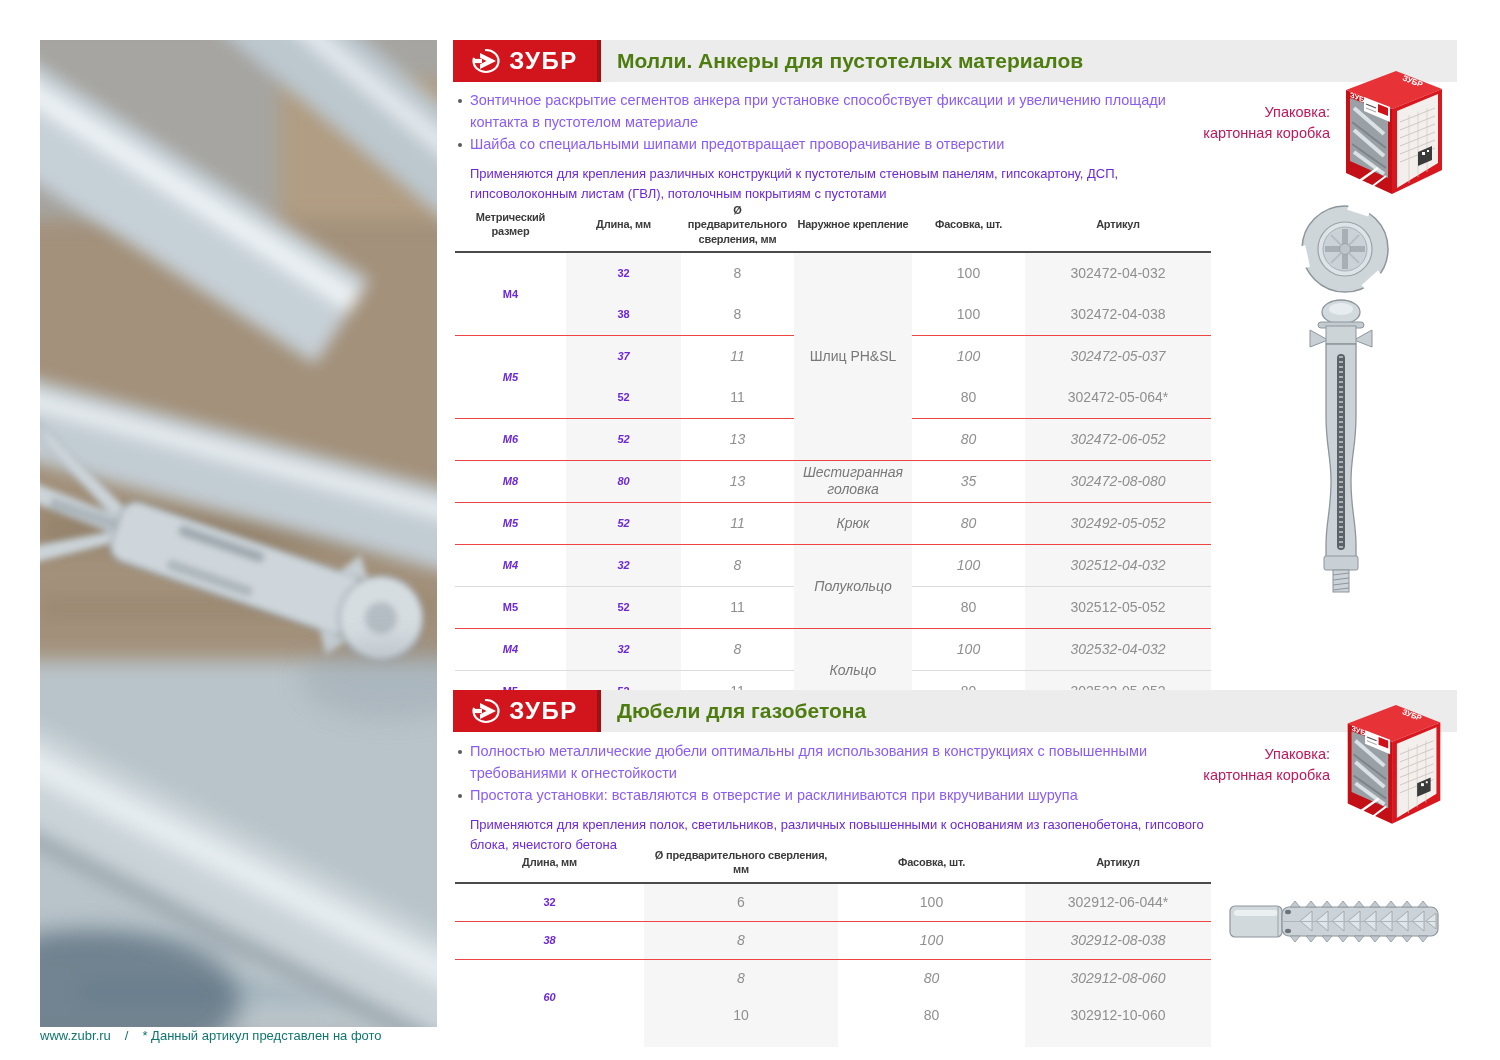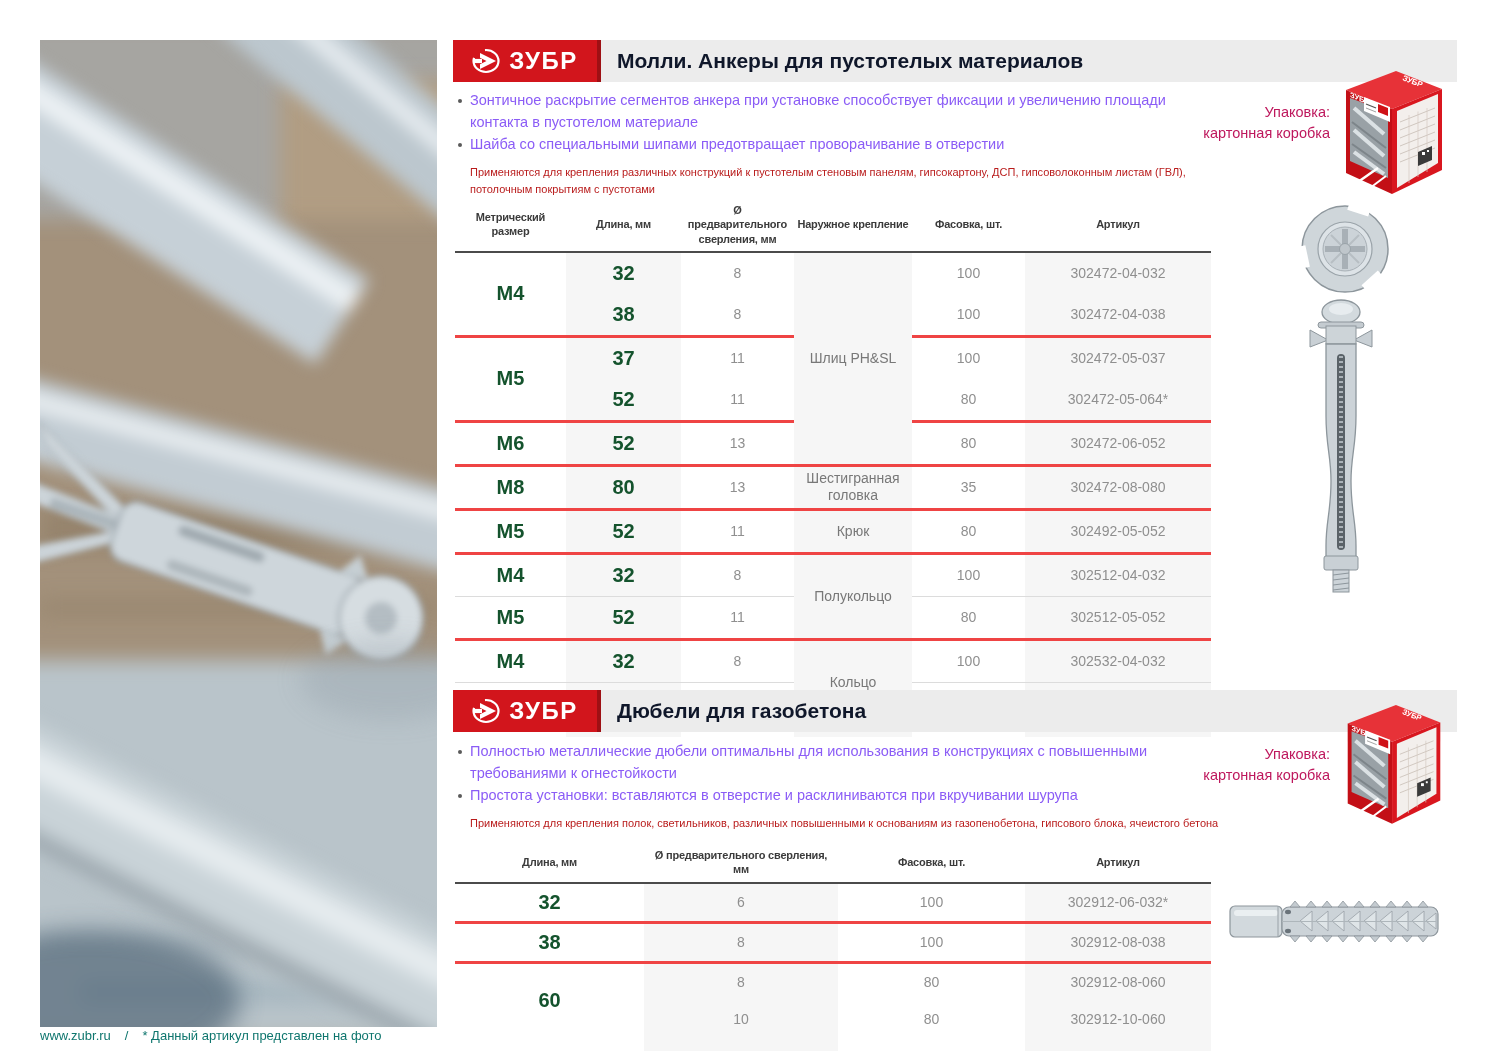--- a/index.html
+++ b/index.html
@@ -10,42 +10,42 @@
   
   .photo{left:40px;top:40px;width:397px;height:987px;overflow:hidden;background:#a3917b;}
 
   
   .band{position:absolute;height:42px;background:#ececec;display:flex;z-index:1;}
   .band1{left:453px;top:40px;width:1004px;}
   .band2{left:453px;top:690px;width:1004px;}
   .logo-box{width:144px;background:#d2151c;border-right:4px solid #9e1014;display:flex;
             align-items:center;justify-content:center;gap:7px;flex:0 0 auto;}
   .logo-text{color:#fff;font-weight:800;font-size:24px;letter-spacing:1.5px;line-height:1;}
-  .band-title{display:flex;align-items:center;padding-left:16px;font-size:21px;font-weight:800;color:#0f172a;}
+  .band-title{display:flex;align-items:center;padding-left:16px;font-size:21px;font-weight:800;color:#4d7c0f;}
 
   
   .bullets{position:absolute;left:455px;width:766px;}
   .b1{top:90px;} .b2{top:741px;}
   ul.bl{list-style:none;margin:0;padding:0;}
   ul.bl li{display:flex;gap:8px;font-size:14.5px;color:#8b5cf6;line-height:1.5;}
   .dot{width:4px;height:4px;border-radius:50%;background:#5a5a5a;margin-top:9px;margin-left:3px;flex:0 0 auto;}
-  .app{margin-top:9px;padding-left:15px;font-size:11px;color:#b91c1c;line-height:1.5;}
+  .app{margin-top:9px;padding-left:15px;font-size:13px;color:#6d28d9;line-height:1.5;}
 
   
   table{border-collapse:collapse;table-layout:fixed;position:absolute;left:455px;}
   .t1{top:198px;width:756px;}
   .t2{top:843px;width:756px;}
   th{font-size:11px;letter-spacing:-0.2px;font-weight:700;color:#3b3b3b;line-height:1.3;
      padding:5px 3px;text-align:center;vertical-align:middle;border-bottom:2px solid #4b4b4b;}
   td{text-align:center;vertical-align:middle;font-size:14px;color:#8f8f8f;padding:2px 3px;}
   .t1 td{height:37px;} .t2 td{height:33px;}
-  td.b{font-weight:700;color:#14532d;font-size:20px;}
+  td.b{font-weight:700;color:#6d28d9;font-size:11px;}
   td.sh{background:#f6f6f6;}
   td.mount{color:#787878;line-height:1.25;}
-  tr.ss>td{border-top:3px solid #ef4444;}
+  tr.ss>td{border-top:1px solid #ef4444;font-style:italic;}
   tr.sl>td{border-top:1px solid #dcdcdc;}
   tr.sp>td{height:13px;padding:0;}
 
   
   .pack-label{position:absolute;width:150px;text-align:right;font-size:14.5px;color:#be185d;line-height:1.45;}
   .pl1{left:1180px;top:102px;} .pl2{left:1180px;top:744px;}
   .img{position:absolute;z-index:3;}
   .box1{left:1338px;top:64px;} .box2{left:1340px;top:694px;}
   .washer{left:1297px;top:203px;} .anchor{left:1302px;top:296px;}
   .dowel{left:1228px;top:893px;}
@@ -289,21 +289,21 @@
         <th>Ø предварительного сверления, мм</th>
         <th>Фасовка, шт.</th>
         <th>Артикул</th>
       </tr>
     </thead>
     <tbody>
       <tr>
         <td class="b">32</td>
         <td class="sh">6</td>
         <td>100</td>
-        <td class="sh">302912-06-032*</td>
+        <td class="sh">302912-06-044*</td>
       </tr>
       <tr class="ss">
         <td class="b">38</td>
         <td class="sh">8</td>
         <td>100</td>
         <td class="sh">302912-08-038</td>
       </tr>
       <tr class="ss">
         <td class="b" rowspan="2">60</td>
         <td class="sh">8</td>

